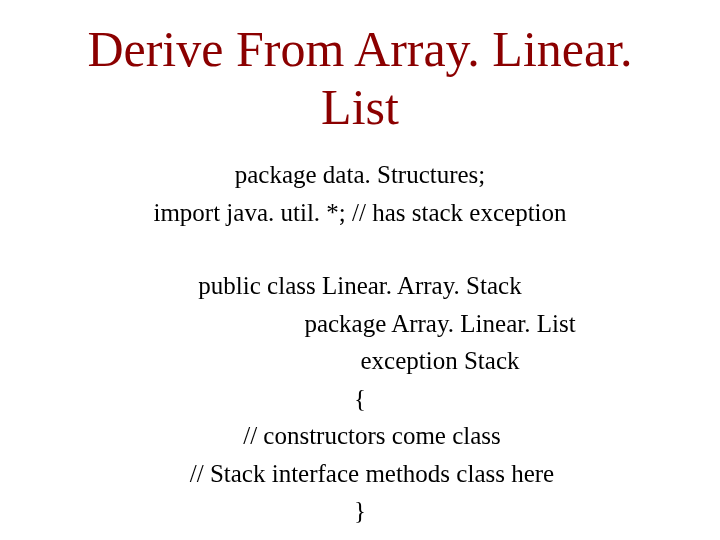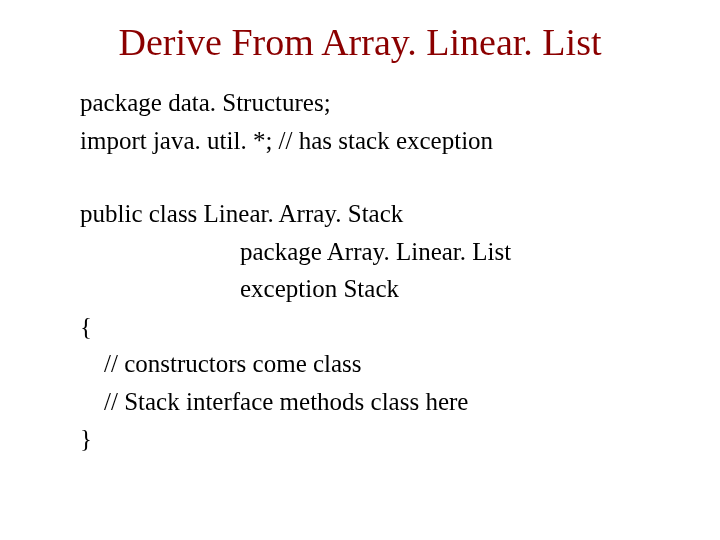--- a/index.html
+++ b/index.html
@@ -9,30 +9,31 @@
     }
     body {
       width: 720px;
       height: 540px;
       background: white;
       font-family: 'Times New Roman', Times, serif;
       padding: 20px 80px;
       color: black;
     }
     .title {
-      font-size: 38px;
+      font-size: 50px;
       color: #8b0000;
       text-align: center;
       margin-bottom: 20px;
       font-weight: normal;
     }
     .code-line {
       font-size: 25px;
       color: black;
       line-height: 1.5;
+      text-align: center;
     }
     .indent-1 {
       padding-left: 160px;
     }
     .indent-05 {
       padding-left: 24px;
     }
     .spacer {
       height: 36px;
     }

